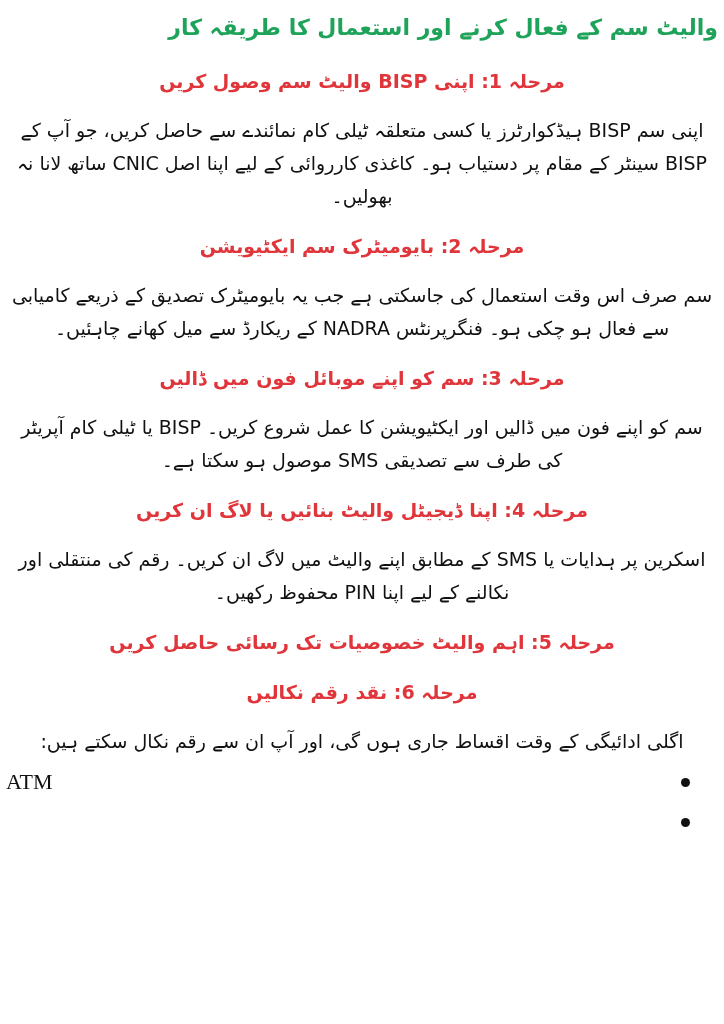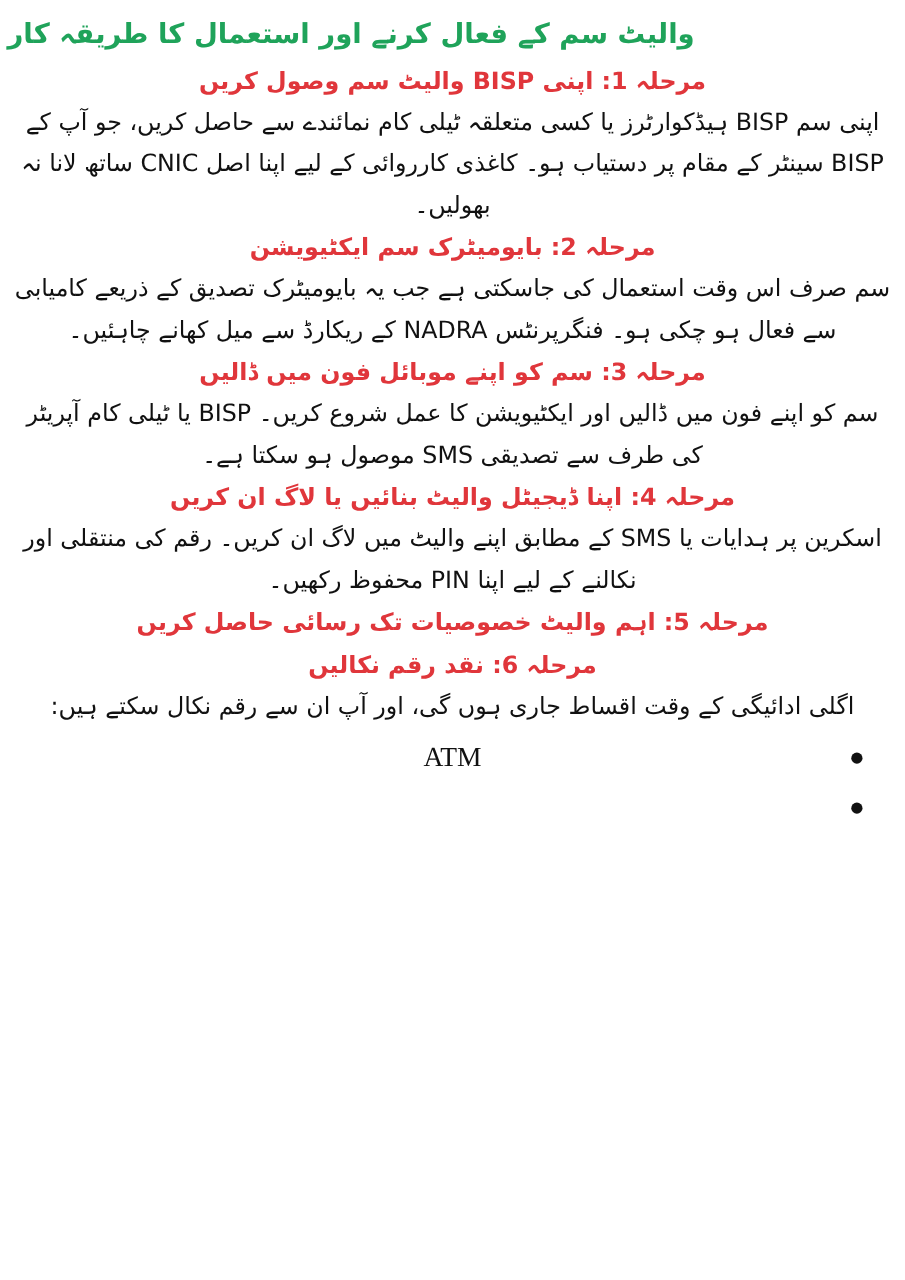--- a/index.html
+++ b/index.html
@@ -14,51 +14,51 @@
       font-family: "DejaVu Sans", sans-serif;
       color: #111111;
     }
     .page {
       direction: rtl;
       padding: 6px 6px 0 6px;
       box-sizing: border-box;
       width: 724px;
     }
     .title {
-      text-align: left;
+      text-align: right;
       color: #1fa35a;
       font-size: 22px;
       font-weight: bold;
       line-height: 40px;
       margin: 0;
       padding-top: 2px;
     }
     .step-heading {
       text-align: center;
       color: #e0363b;
       font-size: 19px;
       font-weight: bold;
       line-height: 34px;
-      margin: 0;
+      margin: 16px;
     }
     .para {
       text-align: center;
       font-size: 19px;
       line-height: 33px;
       margin: 0;
       padding: 0 2px;
     }
     .bullets {
       list-style: none;
       margin: 4px 0 2px 0;
       padding: 0;
     }
     .bullets li {
       position: relative;
-      text-align: center;
+      text-align: left;
       font-size: 19px;
       line-height: 40px;
       height: 40px;
     }
     .bullets li .bullet-dot {
       position: absolute;
       right: 28px;
       top: 50%;
       width: 9px;
       height: 9px;

